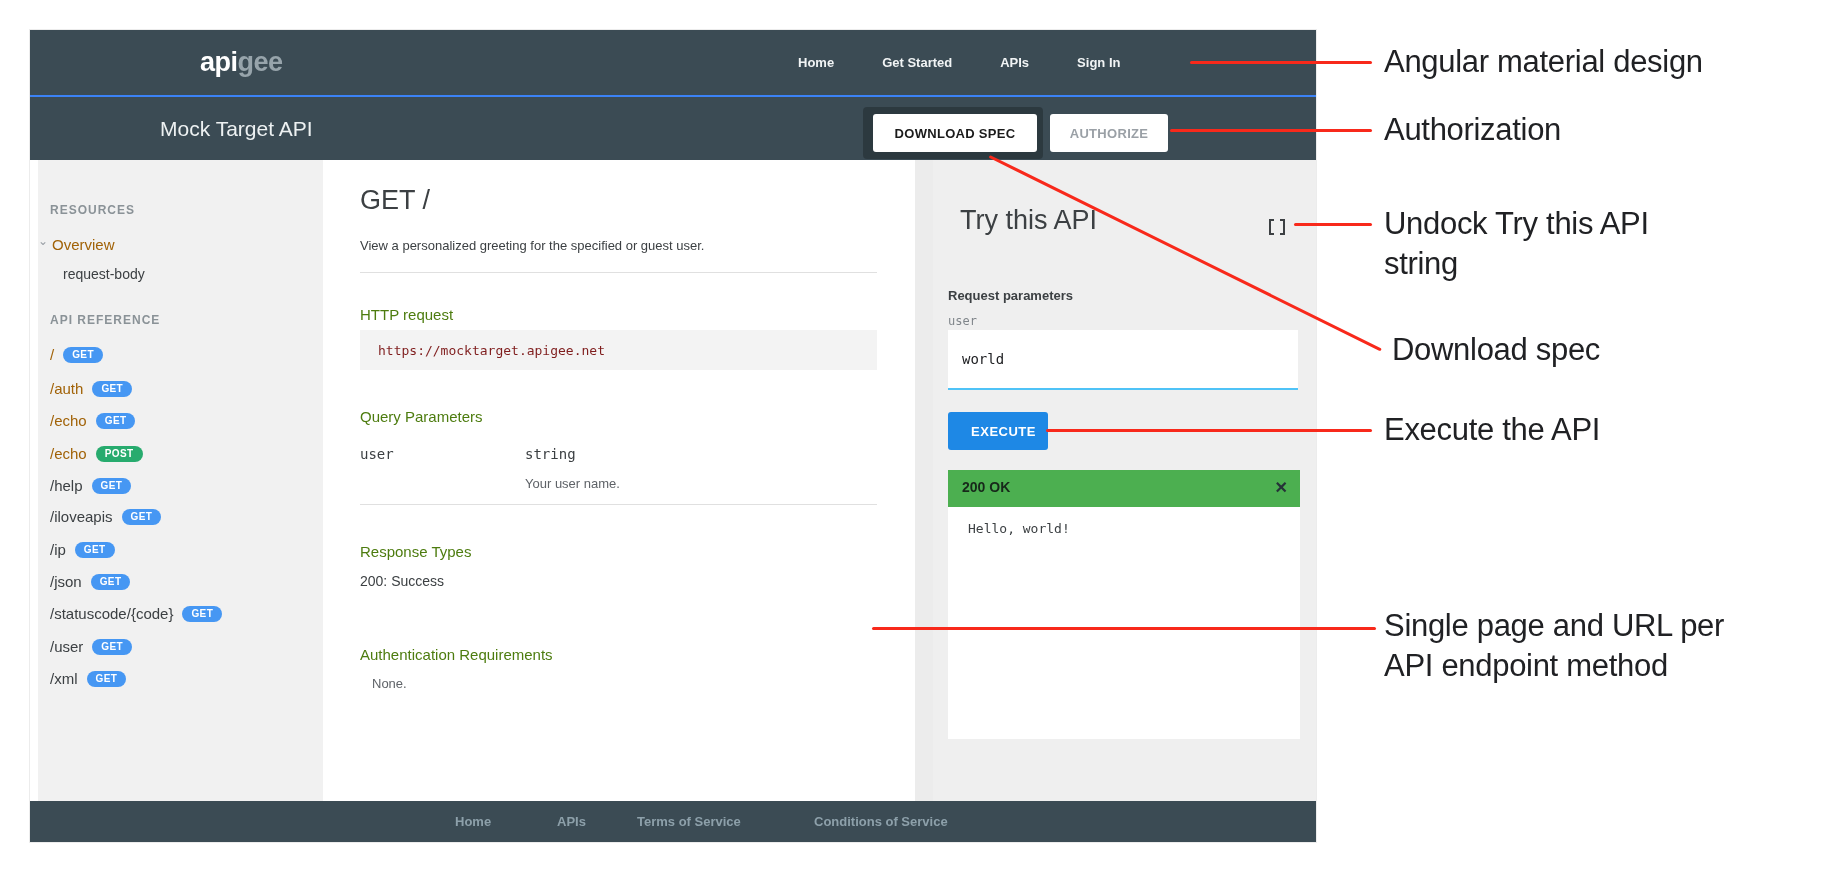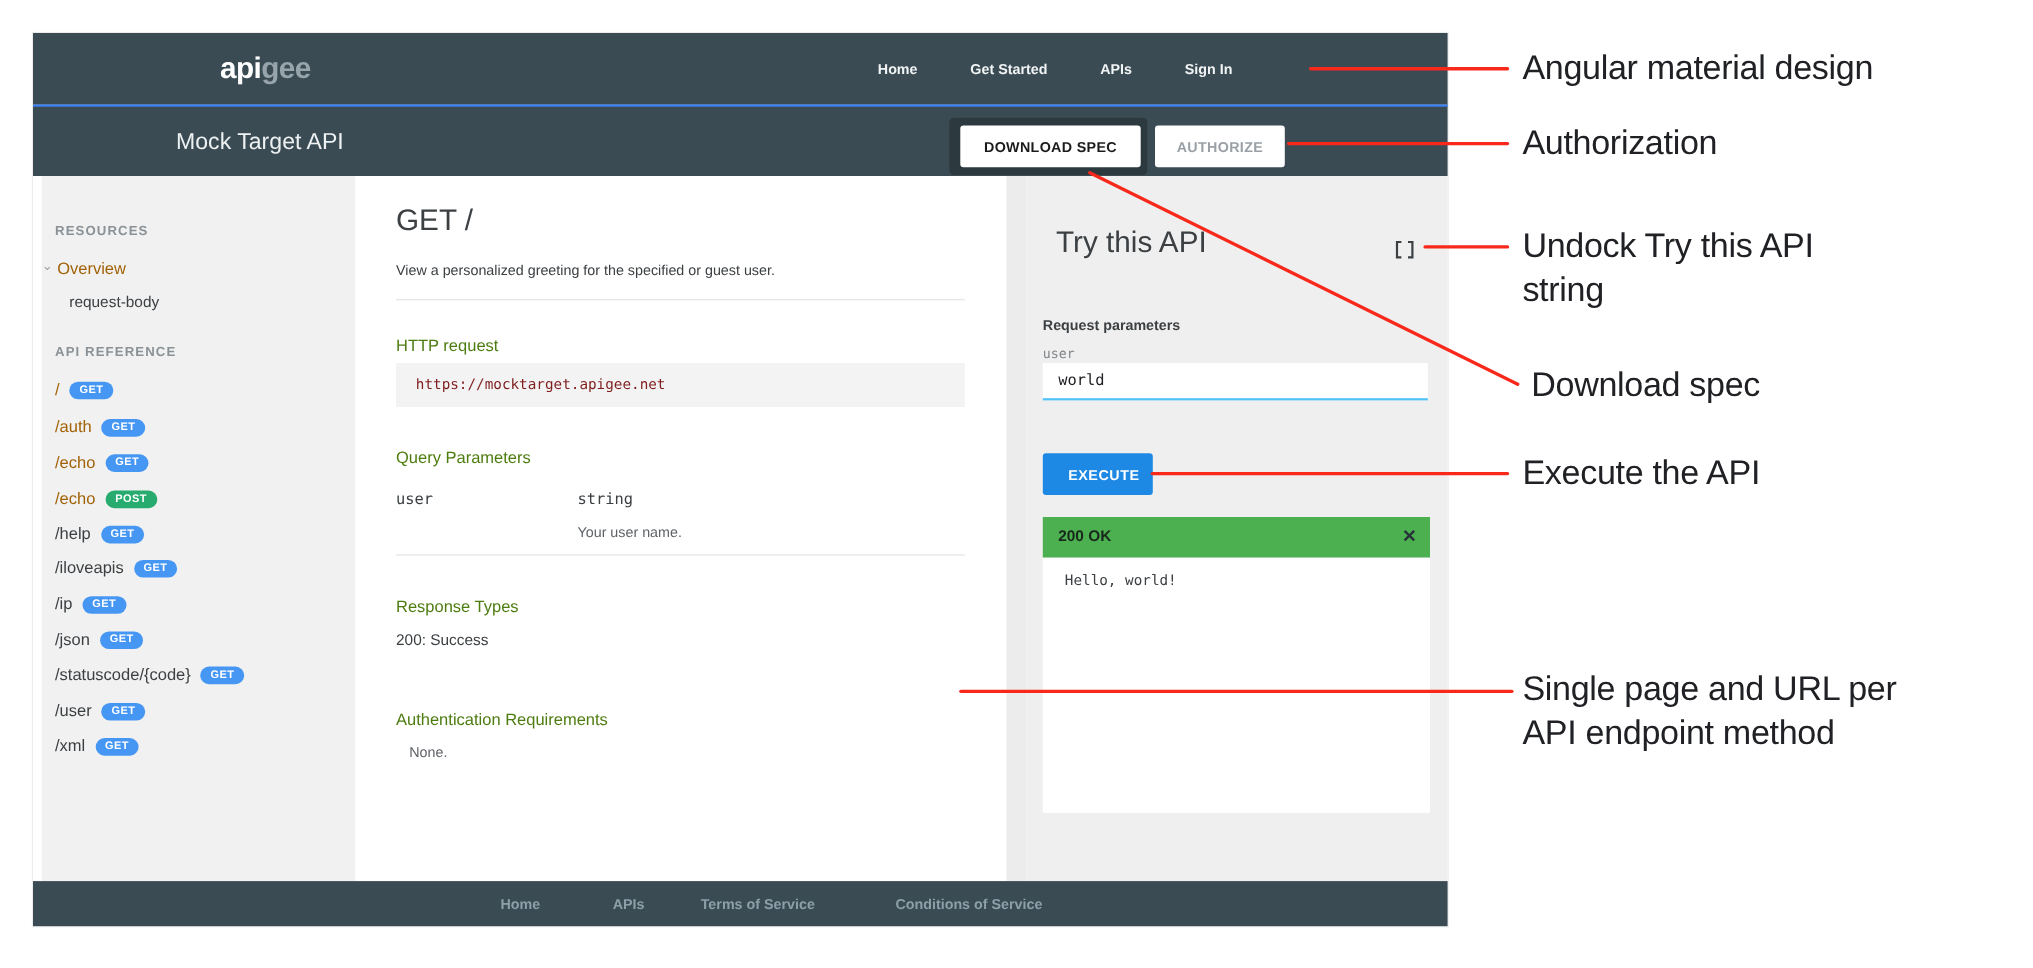--- a/index.html
+++ b/index.html
@@ -61,21 +61,21 @@
   .codeblock { position:absolute; left:330px; top:300px; width:517px; height:40px;
                background:#f3f3f3; }
   .codeblock span { position:absolute; left:18px; top:13px; color:#7f1d1d;
                     font-family:"DejaVu Sans Mono",monospace; font-size:13px; }
   .mono { font-family:"DejaVu Sans Mono",monospace; }
 
   
   .try-title { color:#3c4043; font-size:27px; }
   .undock { position:absolute; left:1238px; top:188px; width:18px; height:18px; cursor:pointer; }
   .fld-label { color:#80868b; font-size:12px; font-family:"DejaVu Sans Mono",monospace; }
-  .try-input { position:absolute; left:918px; top:300px; width:350px; height:34px;
+  .try-input { position:absolute; left:918px; top:300px; width:350px; height:60px;
                background:#fff; border:none; border-bottom:2px solid #4fc3f7;
                font-family:"DejaVu Sans Mono",monospace; font-size:14px; color:#202124;
                padding-left:14px; outline:none; }
   .btn-execute { position:absolute; left:918px; top:382px; width:100px; height:38px;
                  background:#1e88e5; color:#fff; border:none; border-radius:3px;
                  font-family:"Liberation Sans",sans-serif; font-size:13px; font-weight:bold;
                  letter-spacing:0.5px; cursor:pointer;padding-left:11px; }
   .resp-head { position:absolute; left:918px; top:440px; width:352px; height:37px;
                background:#4caf50; }
   .resp-head .status { position:absolute; left:14px; top:9px; color:#17281a;

